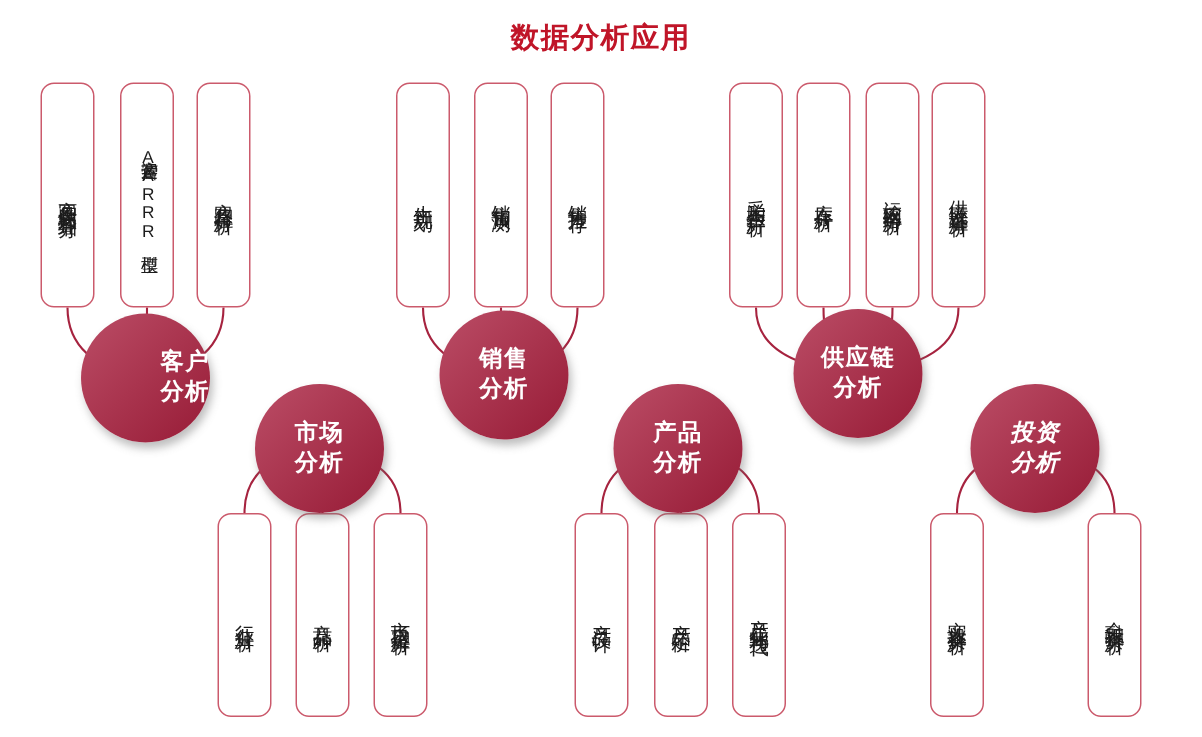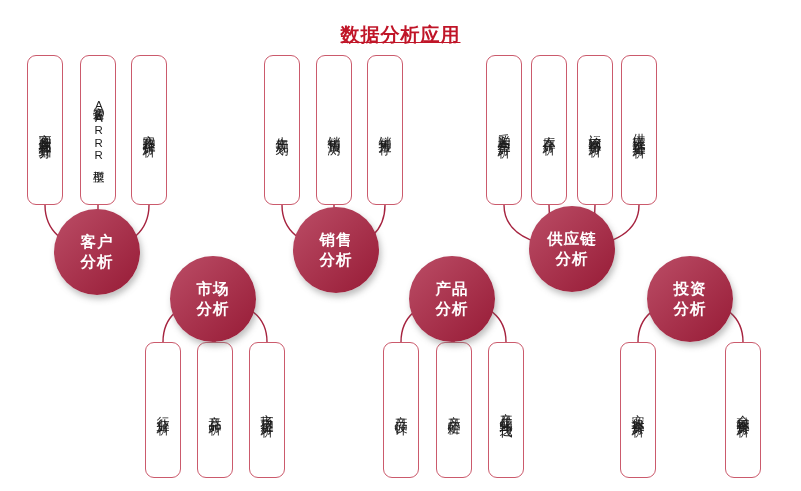--- a/index.html
+++ b/index.html
@@ -6,29 +6,28 @@
   #canvas {
     position: relative;
     width: 801px;
     height: 491px;
     background: #ffffff;
     overflow: hidden;
     font-family: "Liberation Sans", "DejaVu Sans", sans-serif;
   }
   #page-title {
     position: absolute;
-    top: 22px;
+    top: 12px;
     left: 0;
     width: 100%;
     text-align: center;
     font-size: 19px;
     font-weight: bold;
     letter-spacing: 1px;
     z-index: 5;
-    text-decoration: underline;
   }
   #connector-layer {
     position: absolute;
     left: 0; top: 0;
     z-index: 1;
   }
   .vbox {
     position: absolute;
     background: #ffffff;
     border-radius: 9px;
@@ -90,21 +89,21 @@
     </svg>
 <div class="vbox" style="left: 27px; top: 55px; width: 36px; height: 150px; border: 1.2px solid rgb(203, 90, 108);">
       <span class="vtext" style="font-size: 13px; letter-spacing: 1.61111px; color: rgb(28, 28, 28);">客户画像与客户细分</span>
     </div>
     <div class="vbox" style="left: 80px; top: 55px; width: 36px; height: 150px; border: 1.2px solid rgb(203, 90, 108);">
       <span class="vtext" style="font-size: 11.5px; letter-spacing: 0.363636px; color: rgb(28, 28, 28);">客户运营AARRR模型</span>
     </div>
     <div class="vbox" style="left: 131px; top: 55px; width: 36px; height: 150px; border: 1.2px solid rgb(203, 90, 108);">
       <span class="vtext" style="font-size: 13px; letter-spacing: 2px; color: rgb(28, 28, 28);">客户路径分析</span>
     </div>
-    <div class="node-circle" style="left: 54px; top: 209px; width: 86px; height: 86px; background: linear-gradient(135deg, rgb(187, 77, 102) 0%, rgb(151, 27, 54) 100%);">
+    <div class="node-circle" style="left: 54px; top: 209px; width: 86px; height: 86px; background: linear-gradient(135deg, rgb(187, 77, 102) 0%, rgb(151, 27, 54) 100%); justify-content: flex-end;">
       <div class="circle-label" style="color: rgb(255, 255, 255);">
         <div>客户</div>
         <div>分析</div>
       </div>
     </div>
     <div class="vbox" style="left: 145px; top: 342px; width: 36px; height: 136px; border: 1.2px solid rgb(203, 90, 108);">
       <span class="vtext" style="font-size: 13px; letter-spacing: 2px; color: rgb(28, 28, 28);">行业分析</span>
     </div>
     <div class="vbox" style="left: 197px; top: 342px; width: 36px; height: 136px; border: 1.2px solid rgb(203, 90, 108);">
       <span class="vtext" style="font-size: 13px; letter-spacing: 2px; color: rgb(28, 28, 28);">竞品分析</span>
@@ -165,19 +164,19 @@
         <div>供应链</div>
         <div>分析</div>
       </div>
     </div>
     <div class="vbox" style="left: 620px; top: 342px; width: 36px; height: 136px; border: 1.2px solid rgb(203, 90, 108);">
       <span class="vtext" style="font-size: 13px; letter-spacing: 2px; color: rgb(28, 28, 28);">实业投资分析</span>
     </div>
     <div class="vbox" style="left: 725px; top: 342px; width: 36px; height: 136px; border: 1.2px solid rgb(203, 90, 108);">
       <span class="vtext" style="font-size: 13px; letter-spacing: 2px; color: rgb(28, 28, 28);">金融投资分析</span>
     </div>
-    <div class="node-circle" style="left: 647px; top: 256px; width: 86px; height: 86px; background: linear-gradient(135deg, rgb(187, 77, 102) 0%, rgb(151, 27, 54) 100%);">
+    <div class="node-circle" style="left: 647px; top: 256px; width: 86px; height: 86px; background: linear-gradient(135deg, rgb(187, 77, 102) 0%, rgb(151, 27, 54) 100%); font-style: italic;">
       <div class="circle-label" style="color: rgb(255, 255, 255);">
         <div>投资</div>
         <div>分析</div>
       </div>
     </div>
   </div>
 
 </body></html>

